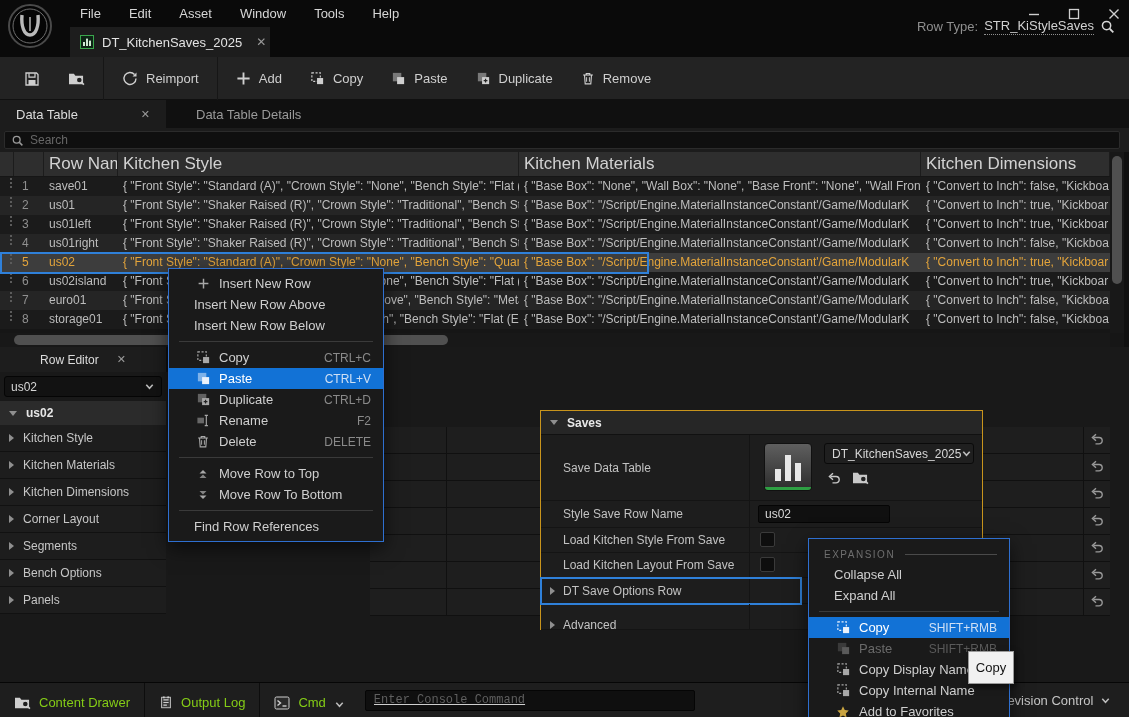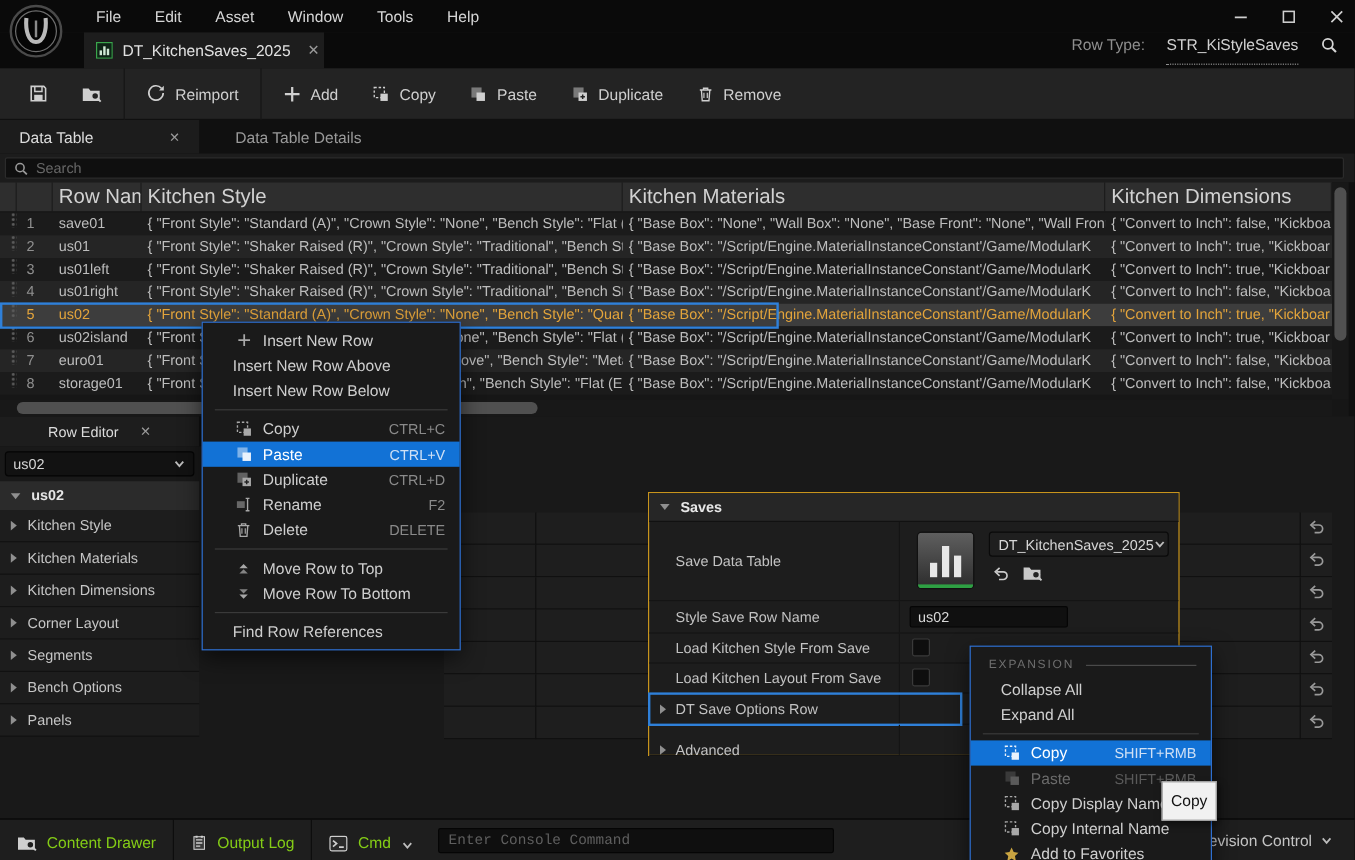--- a/index.html
+++ b/index.html
@@ -19,27 +19,27 @@
   .win-controls { right:8px; top:0; height:27px; display:flex; align-items:center; gap:26px; color:#cfcfcf; }
   .win-btn { width:14px; height:14px; display:flex; align-items:center; justify-content:center; }
   .ue-logo { left:7px; top:3px; width:46px; height:46px; z-index:6; }
 
   
   .assettab-bar { left:0; top:27px; width:1129px; height:30px; background:#0a0a0a; }
   .asset-tab { left:70px; top:27px; height:30px; width:200px; background:#1d1d1d;
     display:flex; align-items:center; gap:8px; padding:0 10px; }
   .asset-tab .label { color:#e2e2e2; }
   .asset-tab .close { color:#9a9a9a; font-size:12px; margin-left:6px; }
-  .rowtype { right:14px; top:30px; height:24px; display:flex; gap:18px; }
+  .rowtype { right:14px; top:14px; height:24px; display:flex; align-items:center; gap:6px; }
   .rowtype .cap { color:#8f8f8f; }
   .rowtype .val { color:#d2d2d2; border-bottom:1px dotted #8f8f8f; padding-bottom:1px; }
 
   
   .toolbar { left:0; top:57px; width:1129px; height:43px; background:#232323;
-    display:flex; align-items:center; padding-left:10px; border-bottom:1px solid #101010; }
+    display:flex; padding-left:10px; border-bottom:1px solid #101010; }
   .tb-btn { display:flex; align-items:center; gap:8px; padding:0 14px; height:43px; color:#cfcfcf; }
   .tb-sep { width:1px; height:43px; background:#161616; margin:0 4px; }
   .tb-icon { color:#cfcfcf; }
 
   
   .doctabs { left:0; top:100px; width:1129px; height:28px; background:#101010; display:flex; }
   .doctab { height:28px; display:flex; align-items:center; padding:0 16px; color:#9a9a9a; }
   .doctab.active { background:#1c1c1c; color:#dcdcdc; width:166px; justify-content:space-between;gap:32px; }
   .doctab.active .close { color:#9a9a9a; font-size:11px; }
 
@@ -147,21 +147,21 @@
     box-shadow:2px 3px 6px rgba(0,0,0,.5); }
 
   
   .statusbar { left:0; top:682px; width:1129px; height:35px; background:#1e1e1e; border-top:1px solid #060606;
     display:flex; align-items:center; z-index:20; }
   .sb-btn { display:flex; align-items:flex-end; gap:8px; height:20px; padding:0 14px; color:#84cc16; }
   .sb-sep { width:1px; height:35px; background:#0d0d0d; }
   .console { width:330px; height:21px; background:#0f0f0f; border:1px solid #050505; border-radius:2px;
     margin-left:6px; display:flex; align-items:center; padding:0 8px; }
   .console input { width:100%; background:transparent; border:none; outline:none; color:#cfcfcf;
-    font-family:"Liberation Mono", monospace; font-size:12px; }
+    font-family:"Liberation Mono", monospace; font-size:12px;text-decoration:underline; }
   .console input::placeholder { color:#5f5f5f; }
   .revision { position:absolute; left:998px; top:0; height:35px; display:flex; align-items:center; gap:7px; color:#c4c4c4; z-index:1; }
 </style>
 </head>
 <body>
 
 <div class="window">
 
   <div class="abs titlebar"></div>
   <div class="abs ue-logo">

